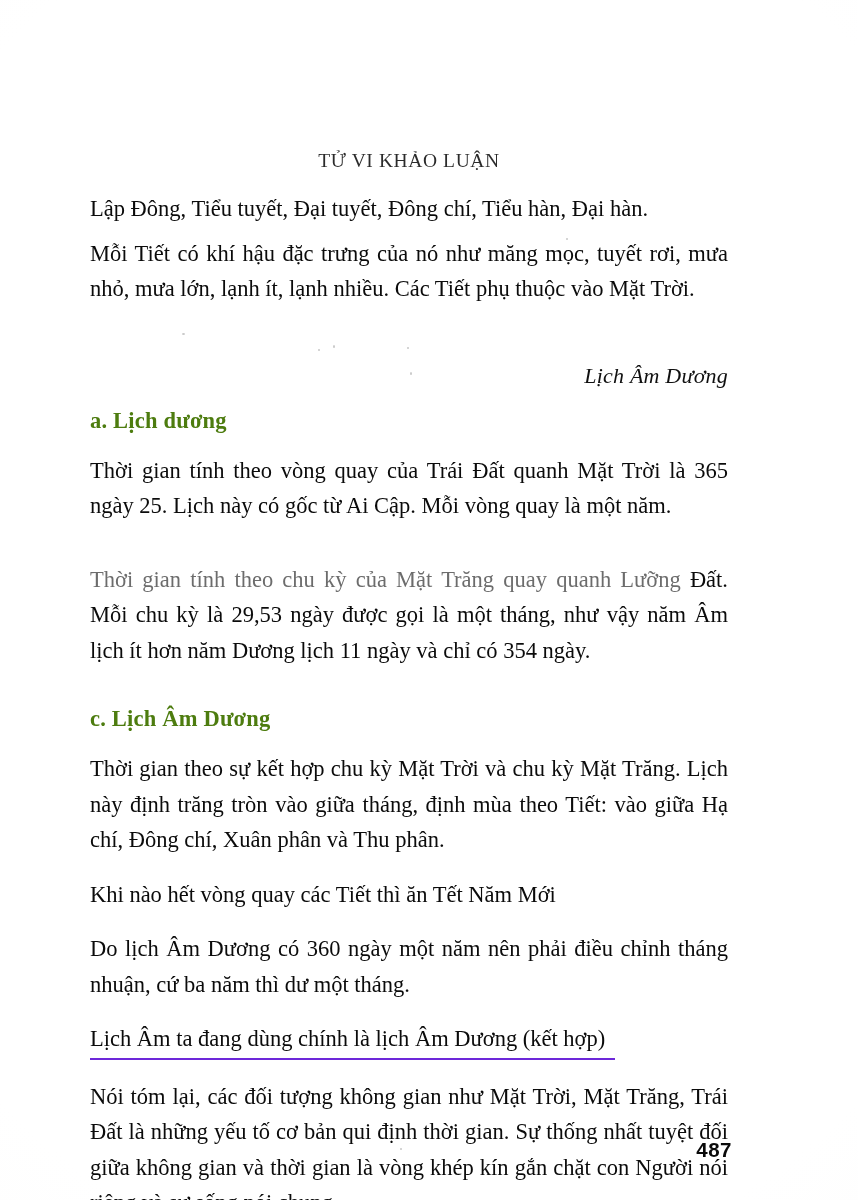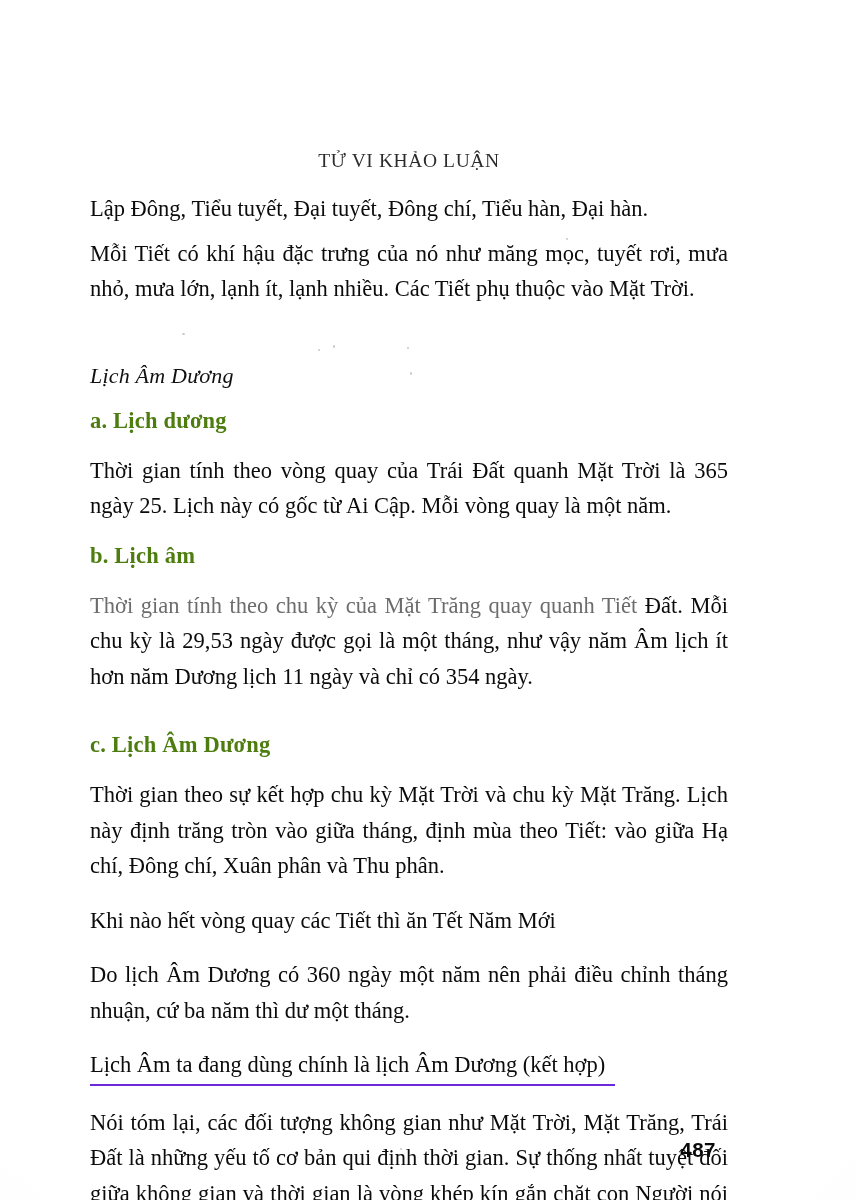--- a/index.html
+++ b/index.html
@@ -64,20 +64,21 @@
   .gap-md { height: 19px; }
   .gap-xl { height: 56px; }
 
   h3.sec-italic {
     font-size: 22px;
     font-style: italic;
     font-weight: 400;
     margin: 0;
     letter-spacing: 0.2px;
     color: #101010;
+    text-align: right;
   }
   h4.sec-bold {
     font-size: 22.5px;
     font-weight: 700;
     margin: 0;
     letter-spacing: 0.2px;
     color: #4d7c0f;
   }
 
   
@@ -89,21 +90,21 @@
 
   .underlined {
     display: inline-block;
     border-bottom: 2px solid #6d28d9;
     padding-bottom: 1px;
     padding-right: 10px;
   }
 
   .folio {
     position: absolute;
-    right: 142px;
+    right: 126px;
     top: 1138px;
     font-size: 20.5px;
     font-family: "Liberation Sans", "DejaVu Sans", sans-serif;
     font-weight: 700;
     letter-spacing: 0.5px;
     color: #0a0a0a;
   }
 
   
   .speck {
@@ -148,25 +149,24 @@
     <div class="gap-md"></div>
 
     <h4 class="sec-bold">a. Lịch dương</h4>
 
     <div class="gap-md"></div>
 
     <p class="para">Thời gian tính theo vòng quay của Trái Đất quanh Mặt Trời là 365 ngày 25. Lịch này có gốc từ Ai Cập. Mỗi vòng quay là một năm.</p>
 
     <div class="gap-md"></div>
 
-    <h4 class="sec-bold">b. Lịch âm</h4>
 
     <div class="gap-md"></div>
 
-    <p class="para"><span class="faded">Thời gian tính theo chu kỳ của Mặt Trăng quay quanh Tiết</span> <span>Đất. Mỗi chu kỳ là 29,53 ngày được gọi là một tháng, như vậy năm Âm lịch ít hơn năm Dương lịch 11 ngày và chỉ có 354 ngày.</span></p>
+    <p class="para"><span class="faded">Thời gian tính theo chu kỳ của Mặt Trăng quay quanh Lưỡng</span> <span>Đất. Mỗi chu kỳ là 29,53 ngày được gọi là một tháng, như vậy năm Âm lịch ít hơn năm Dương lịch 11 ngày và chỉ có 354 ngày.</span></p>
 
     <div class="gap-md"></div>
 
 
     <div class="gap-md"></div>
 
     <h4 class="sec-bold">c. Lịch Âm Dương</h4>
 
     <div class="gap-md"></div>
 

